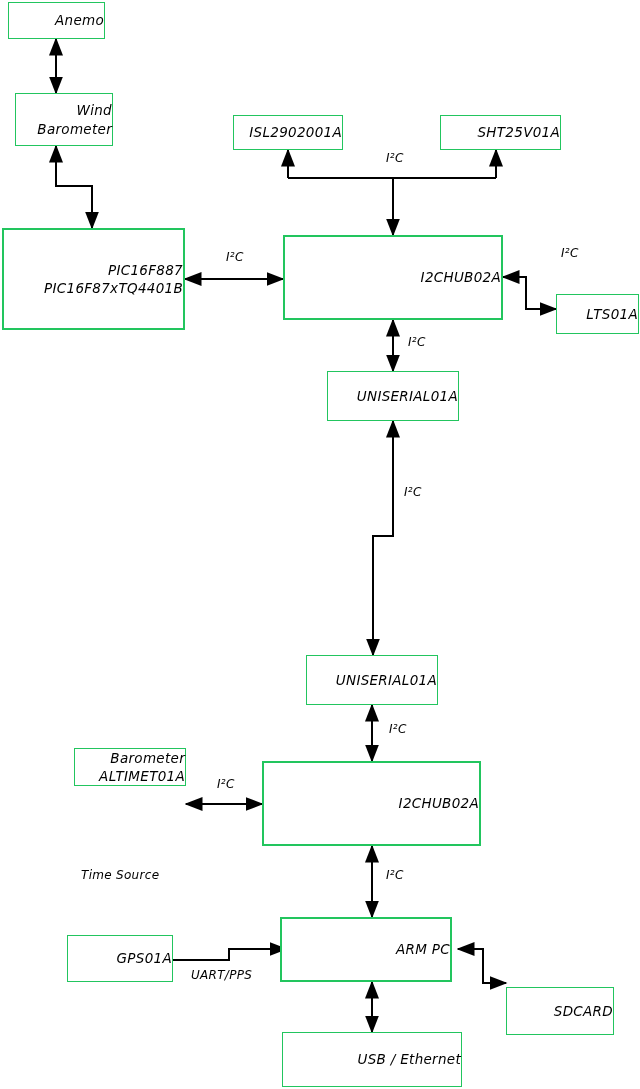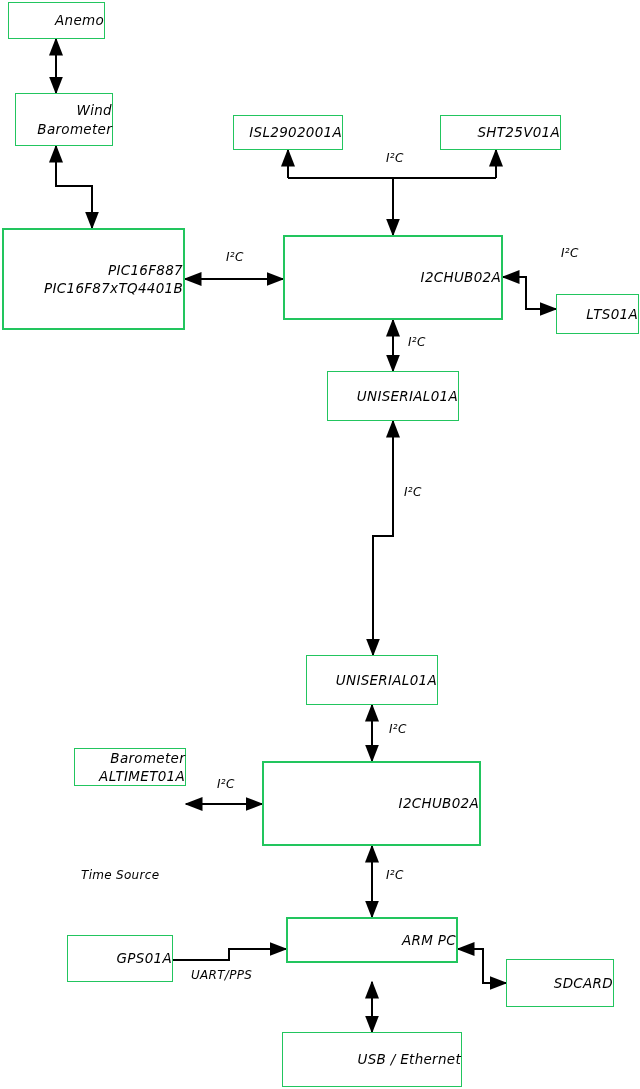--- a/index.html
+++ b/index.html
@@ -134,29 +134,29 @@
 
   <div class="box thick" style="left:262px;top:761px;width:219px;height:85px">
     <span>I2CHUB02A</span>
   </div>
 
   <div class="box" style="left:74px;top:748px;width:112px;height:38px">
     <span>Barometer</span>
     <span>ALTIMET01A</span>
   </div>
 
-  <div class="box thick" style="left:286px;top:917px;width:172px;height:46px">
+  <div class="box thick" style="left:280px;top:917px;width:172px;height:65px">
     <span>ARM PC</span>
   </div>
 
   <div class="box" style="left:67px;top:935px;width:106px;height:47px">
     <span>GPS01A</span>
   </div>
 
-  <div class="box" style="left:506px;top:959px;width:108px;height:48px">
+  <div class="box" style="left:506px;top:987px;width:108px;height:48px">
     <span>SDCARD</span>
   </div>
 
   <div class="box" style="left:282px;top:1032px;width:180px;height:55px">
     <span>USB / Ethernet</span>
   </div>
 
   <div class="elabel" style="left:386px;top:151px">I²C</div>
   <div class="elabel" style="left:226px;top:250px">I²C</div>
   <div class="elabel" style="left:561px;top:246px">I²C</div>

